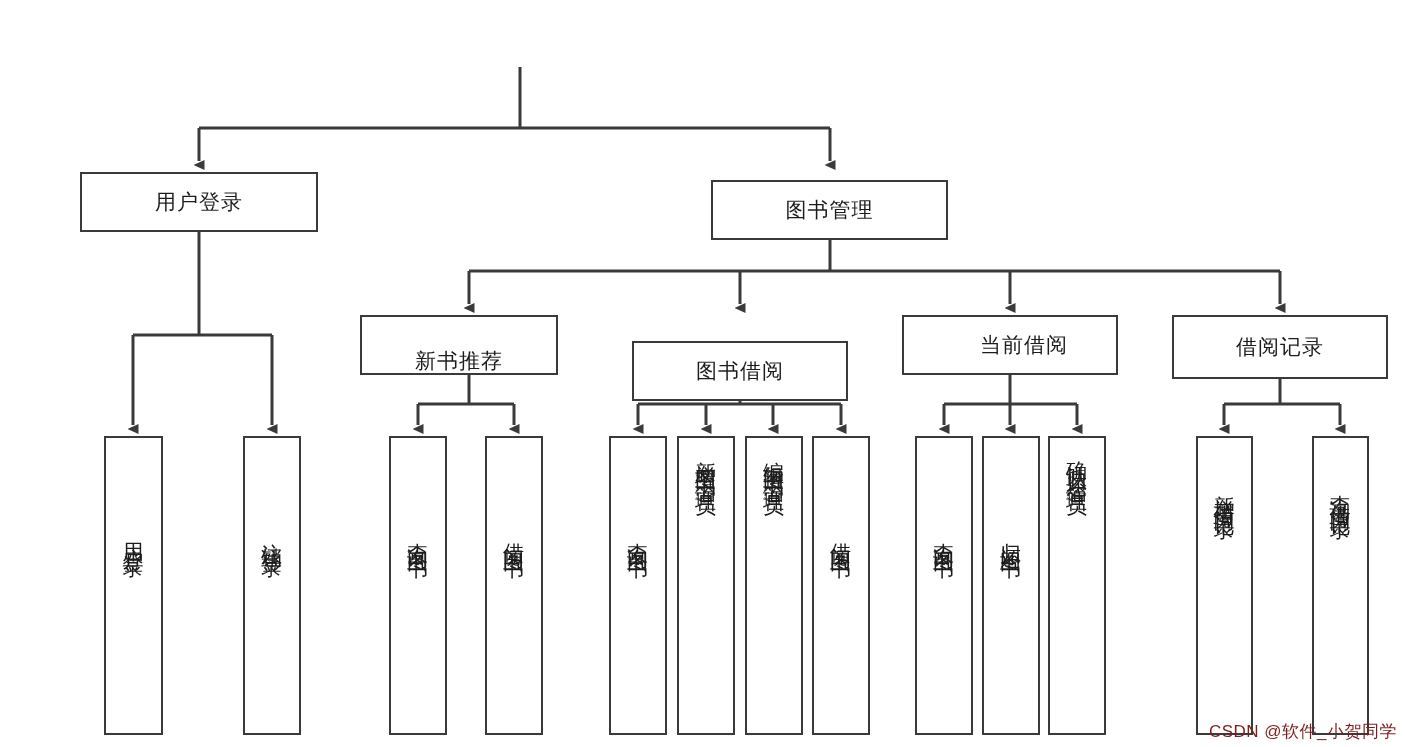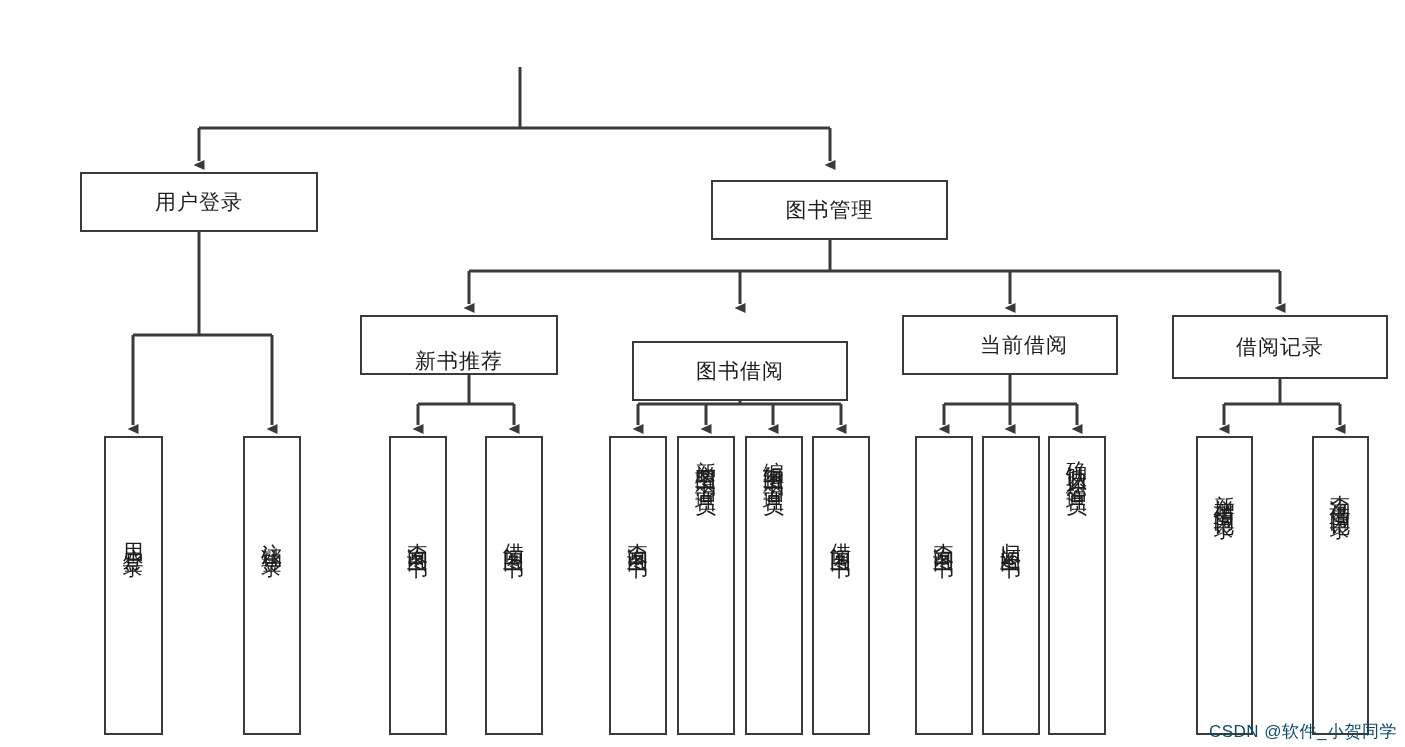--- a/index.html
+++ b/index.html
@@ -56,21 +56,21 @@
     text-orientation: upright;
     font-size: 21px;
     letter-spacing: 5px;
     line-height: 1;
   }
   #watermark {
     position: absolute;
     right: 8px;
     bottom: 4px;
     font-size: 17px;
-    color: #0c4a6e;
+    color: #7f1d1d;
     white-space: nowrap;
     letter-spacing: 0.5px;
   }
 </style>
 </head>
 <body>
 
 <div id="canvas">
 
   <svg id="wires" viewBox="0 0 1405 747" width="1405" height="747" xmlns="http://www.w3.org/2000/svg">

